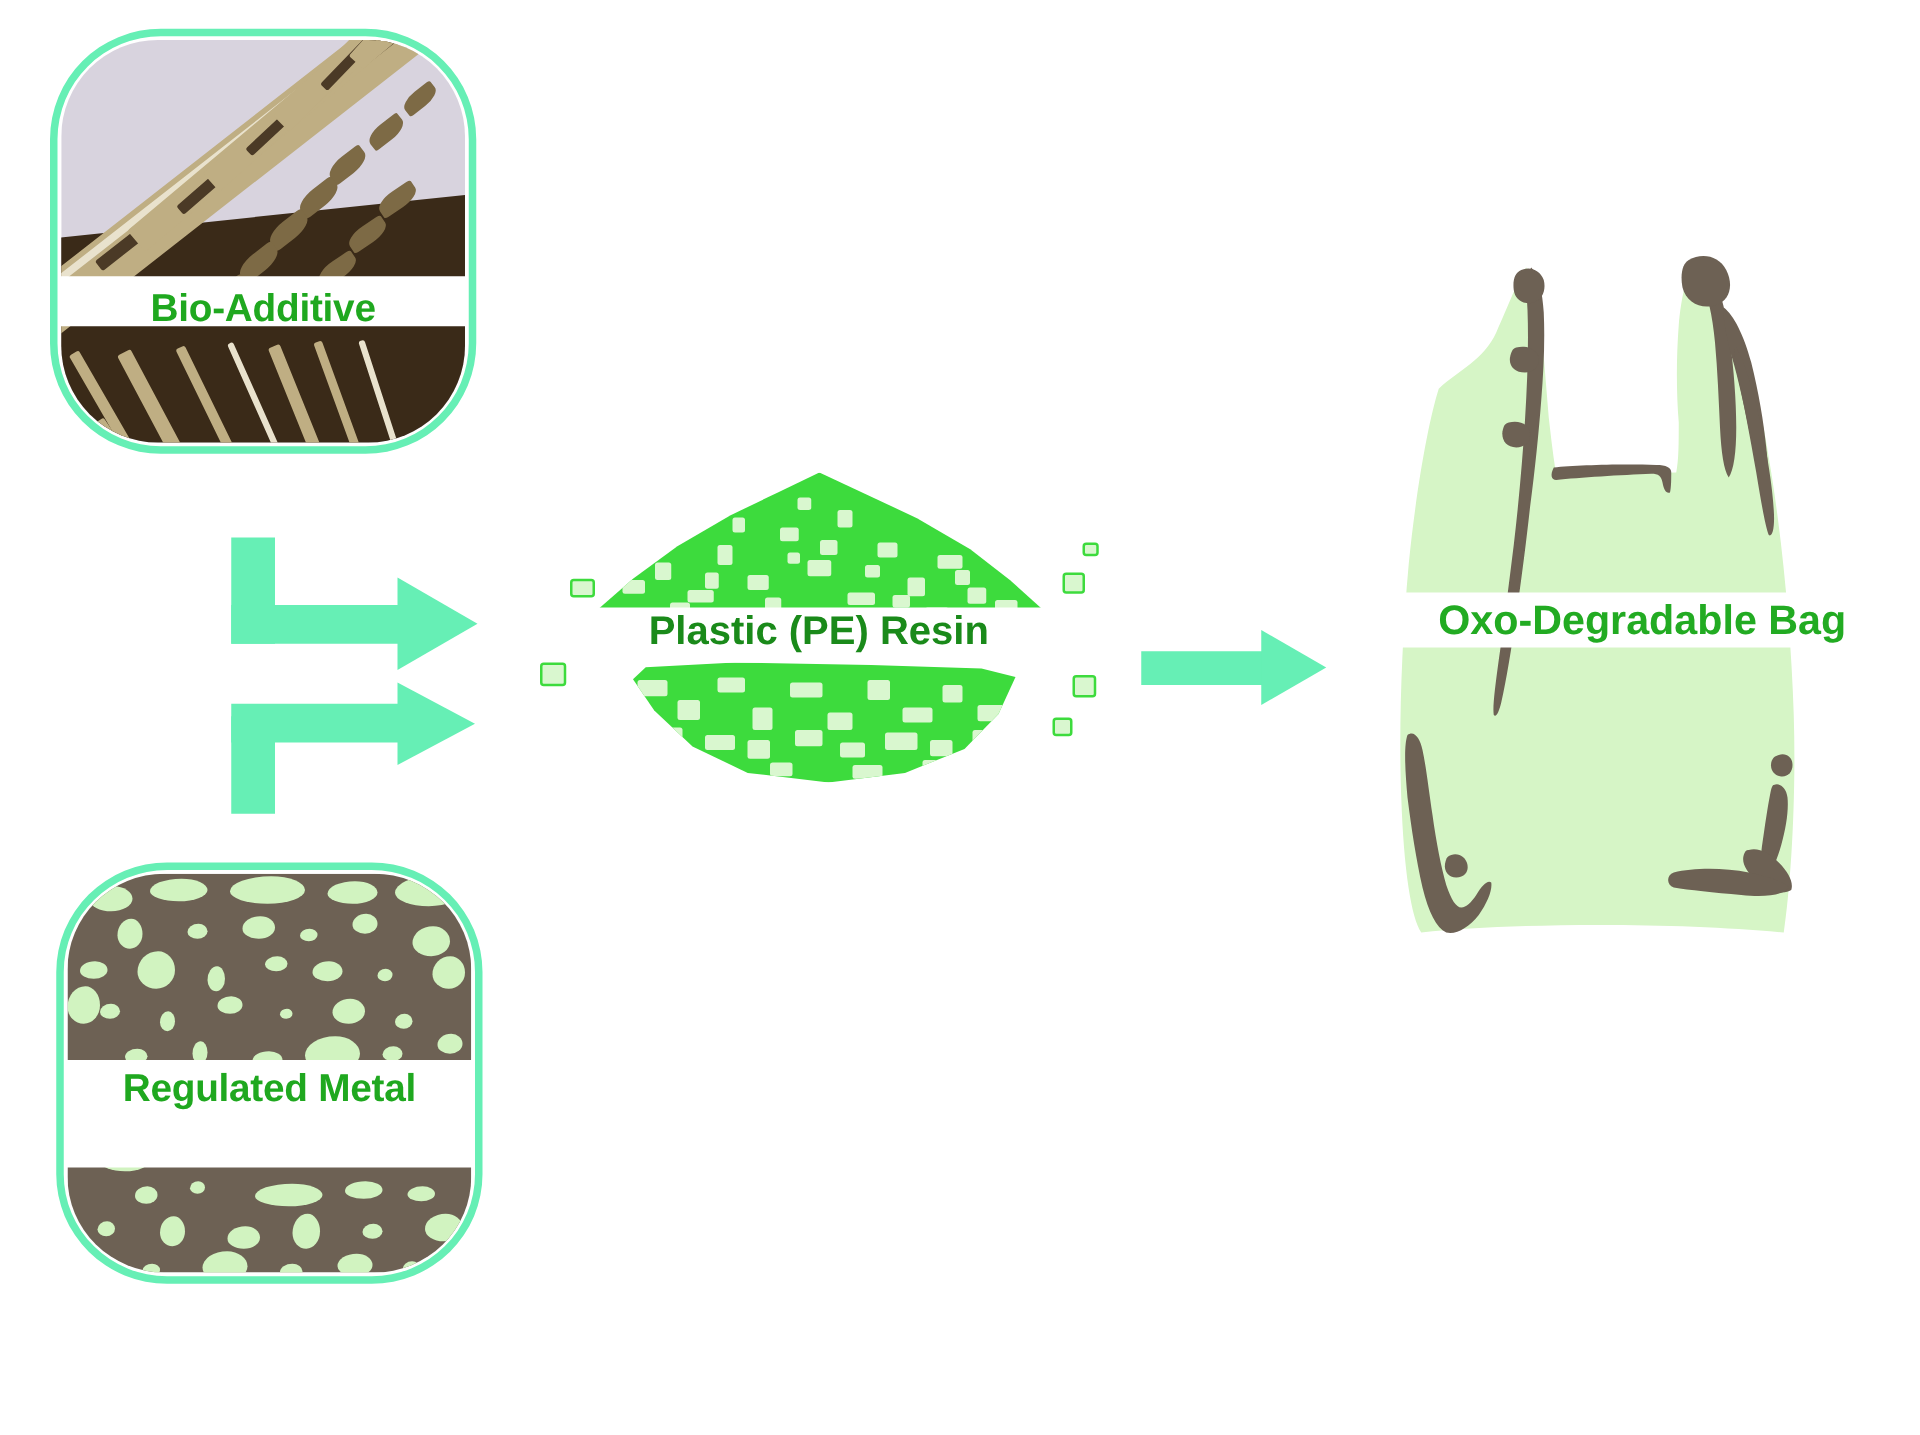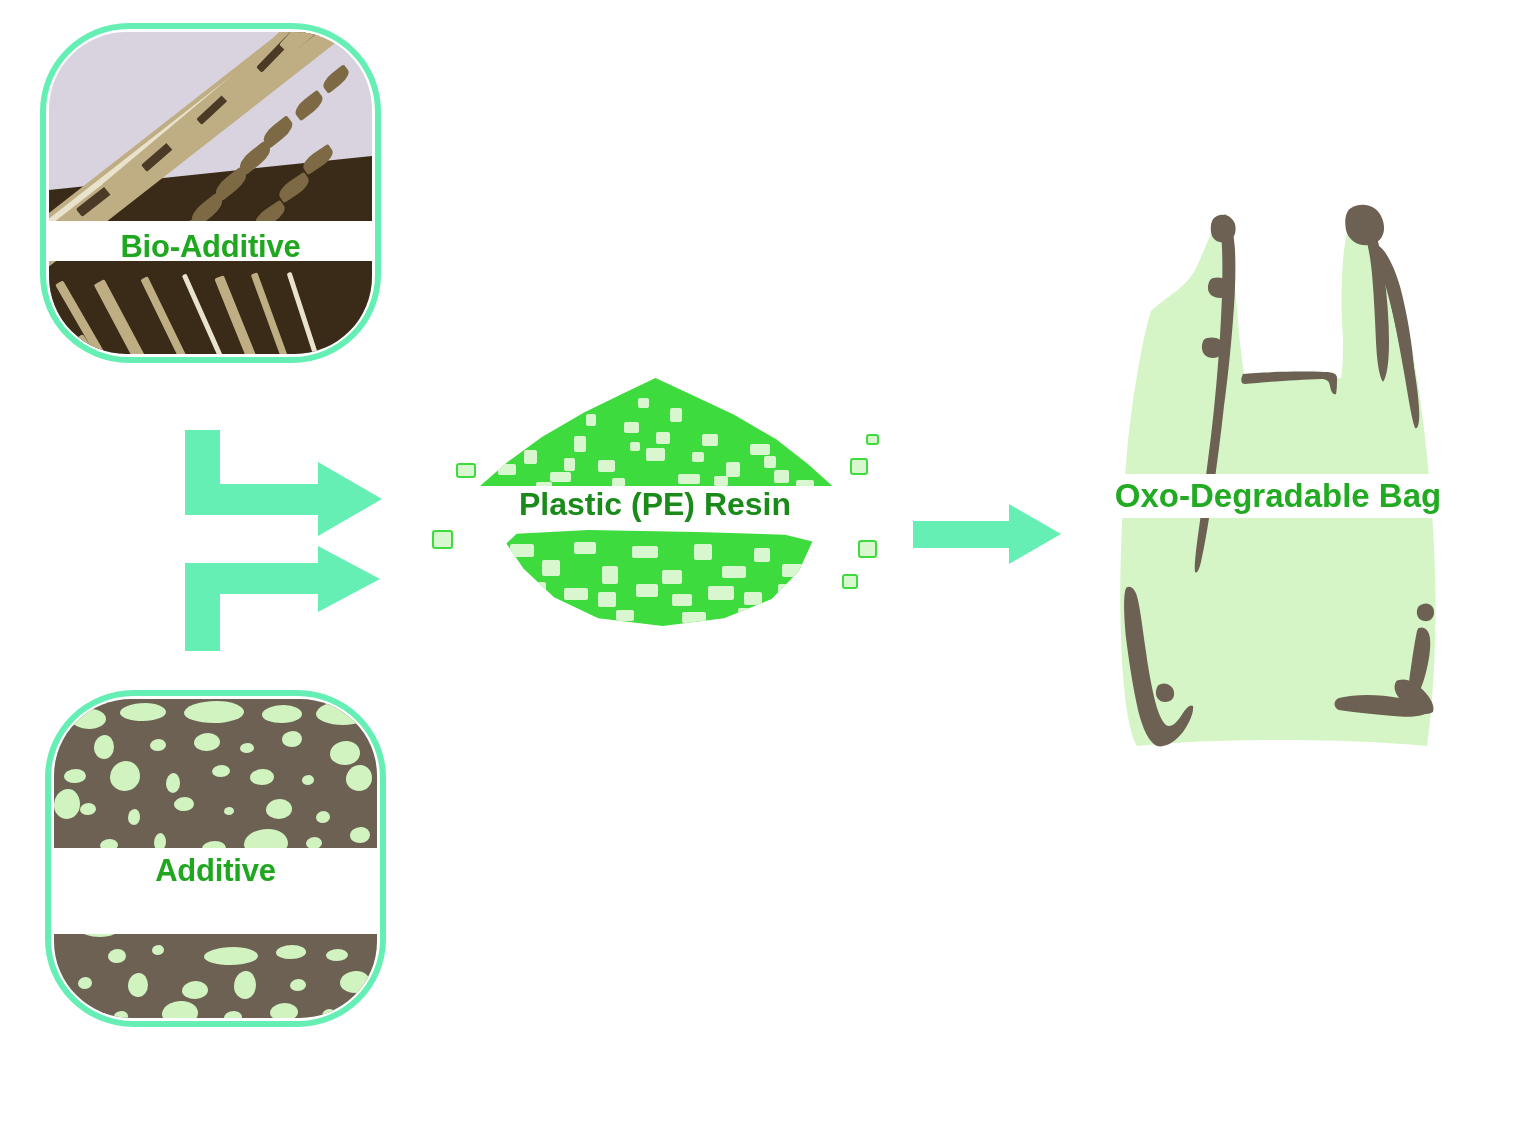--- a/index.html
+++ b/index.html
@@ -294,21 +294,21 @@
       <div class="blob" style="left:8px;   top:306px; width:24px; height:16px;"></div>
       <div class="blob" style="left:60px;  top:312px; width:14px; height:10px;"></div>
       <div class="blob" style="left:108px; top:302px; width:36px; height:24px;"></div>
       <div class="blob" style="left:170px; top:312px; width:18px; height:12px;"></div>
       <div class="blob" style="left:216px; top:304px; width:28px; height:18px;"></div>
       <div class="blob" style="left:268px; top:310px; width:14px; height:12px;"></div>
 
     </div>
 
     <div class="card-label" style="top:158px; height:80px; padding-top:6px; font-size:31px;">
-      <div>Additive</div>
+      <div>Regulated Metal</div>
     </div>
 
     <div class="card-ring"></div>
   </div>
 
   <div>
     <div class="arrow-shape" style="left:185px; top:430px; width:35px; height:85px;"></div>
     <div class="arrow-shape" style="left:185px; top:484px; width:135px; height:31px;"></div>
     <div class="arrow-head" style="left:318px; top:462px; border-top-width:37px; border-bottom-width:37px; border-left-width:64px;"></div>
   </div>
@@ -464,18 +464,18 @@
       <path d="M306,494 C314,492 322,496 330,504 C338,512 342,520 340,526
                C334,530 324,528 314,520 C304,512 300,504 302,498
                C303,495 304,494 306,494 Z" fill="#6d6154"></path>
       <path d="M330,418 C336,416 341,420 341,426 C341,432 337,436 331,435
                C326,434 323,430 324,424 C325,420 327,419 330,418 Z" fill="#6d6154"></path>
       <path d="M246,512 C262,508 286,508 306,512 C324,516 336,520 338,524
                C334,530 320,532 300,530 C278,528 258,526 246,524
                C240,522 240,514 246,512 Z" fill="#6d6154"></path>
     </svg>
 
-    <div class="bag-label-band" style="left:-14px; top:288px; width:398px; height:44px;">
+    <div class="bag-label-band" style="left:-14px; top:288px; width:398px; height:44px;justify-content:flex-end;">
       <span class="bag-label" style="font-size:33px;">Oxo-Degradable Bag</span>
     </div>
   </div>
 
 </div>
 
 </body></html>

